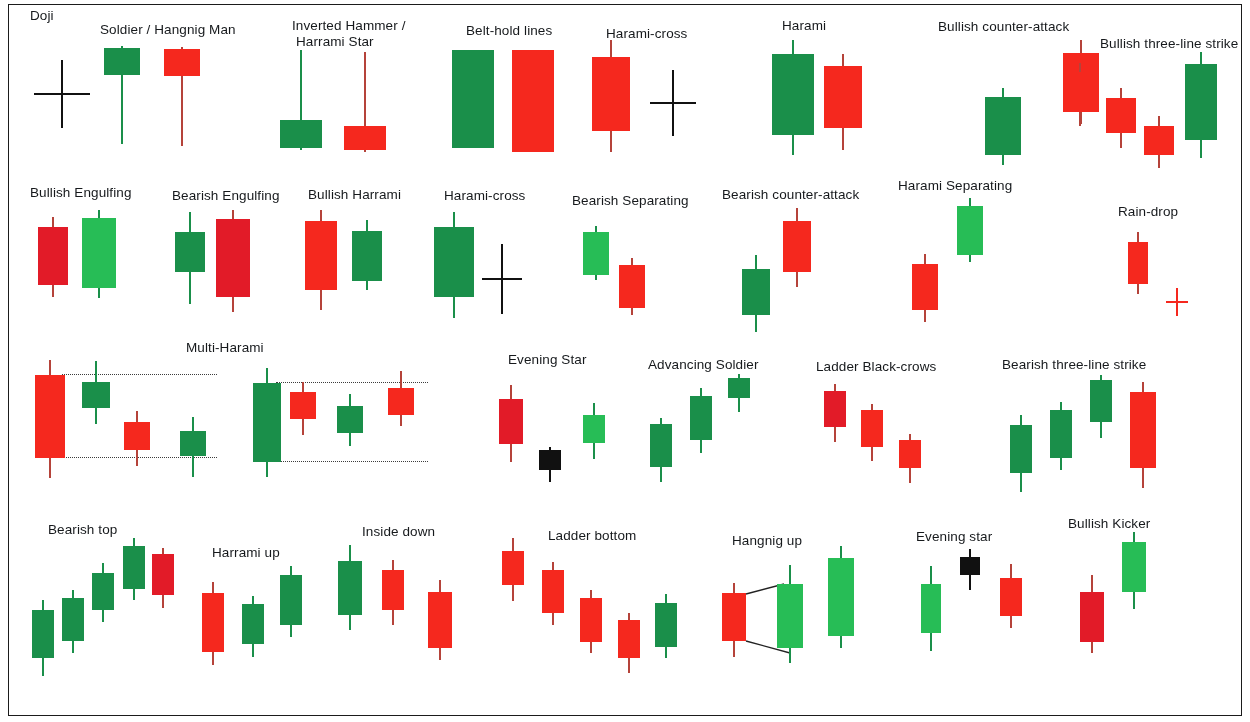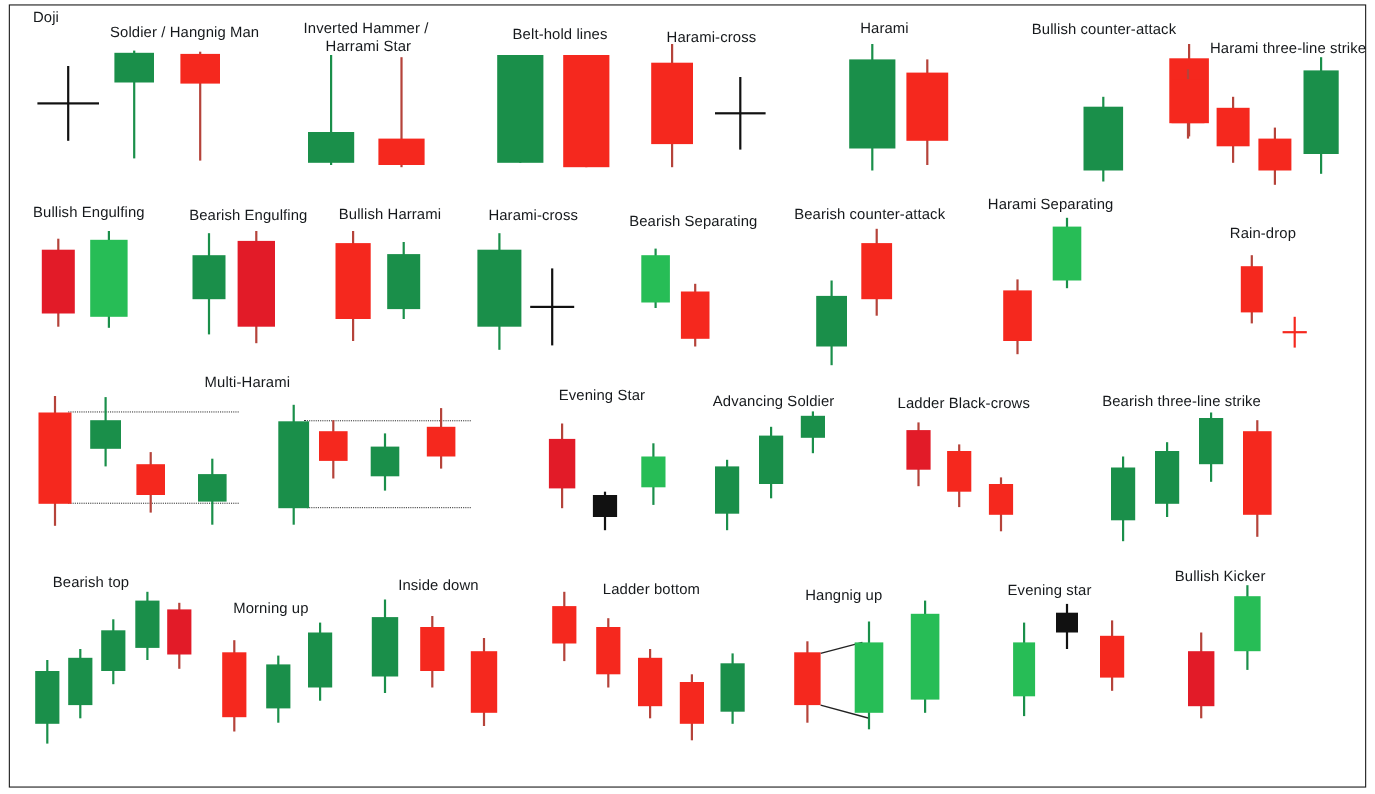--- a/index.html
+++ b/index.html
@@ -65,42 +65,42 @@
   .connector line{ stroke:#222; stroke-width:1.3; }
 </style>
 </head>
 <body>
 
 <div id="chart-frame">
   <div id="chart-border"></div>
   <div id="labels-layer">
       <div class="pattern-label" style="left: 30px; top: 8px;">Doji</div>
       <div class="pattern-label" style="left: 100px; top: 22px;">Soldier / Hangnig Man</div>
-      <div class="pattern-label" style="left: 276px; top: 18px;">Inverted Hammer /</div>
+      <div class="pattern-label" style="left: 292px; top: 18px;">Inverted Hammer /</div>
       <div class="pattern-label" style="left: 296px; top: 34px;">Harrami Star</div>
       <div class="pattern-label" style="left: 466px; top: 23px;">Belt-hold lines</div>
       <div class="pattern-label" style="left: 606px; top: 26px;">Harami-cross</div>
       <div class="pattern-label" style="left: 782px; top: 18px;">Harami</div>
       <div class="pattern-label" style="left: 938px; top: 19px;">Bullish counter-attack</div>
-      <div class="pattern-label" style="left: 1100px; top: 36px;">Harami three-line strike</div>
+      <div class="pattern-label" style="left: 1100px; top: 36px;">Bullish three-line strike</div>
       <div class="pattern-label" style="left: 30px; top: 185px;">Bullish Engulfing</div>
       <div class="pattern-label" style="left: 172px; top: 188px;">Bearish Engulfing</div>
       <div class="pattern-label" style="left: 308px; top: 187px;">Bullish Harrami</div>
       <div class="pattern-label" style="left: 444px; top: 188px;">Harami-cross</div>
       <div class="pattern-label" style="left: 572px; top: 193px;">Bearish Separating</div>
       <div class="pattern-label" style="left: 722px; top: 187px;">Bearish counter-attack</div>
       <div class="pattern-label" style="left: 898px; top: 178px;">Harami Separating</div>
       <div class="pattern-label" style="left: 1118px; top: 204px;">Rain-drop</div>
       <div class="pattern-label" style="left: 186px; top: 340px;">Multi-Harami</div>
       <div class="pattern-label" style="left: 508px; top: 352px;">Evening Star</div>
       <div class="pattern-label" style="left: 648px; top: 357px;">Advancing Soldier</div>
       <div class="pattern-label" style="left: 816px; top: 359px;">Ladder Black-crows</div>
       <div class="pattern-label" style="left: 1002px; top: 357px;">Bearish three-line strike</div>
       <div class="pattern-label" style="left: 48px; top: 522px;">Bearish top</div>
-      <div class="pattern-label" style="left: 212px; top: 545px;">Morning up</div>
+      <div class="pattern-label" style="left: 212px; top: 545px;">Harrami up</div>
       <div class="pattern-label" style="left: 362px; top: 524px;">Inside down</div>
       <div class="pattern-label" style="left: 548px; top: 528px;">Ladder bottom</div>
       <div class="pattern-label" style="left: 732px; top: 533px;">Hangnig up</div>
       <div class="pattern-label" style="left: 916px; top: 529px;">Evening star</div>
       <div class="pattern-label" style="left: 1068px; top: 516px;">Bullish Kicker</div>
     </div>
   <div id="guides-layer">
       <div class="guide" style="left: 62px; top: 374px; width: 155px; border-top-color: rgb(60, 60, 60);"></div>
       <div class="guide" style="left: 62px; top: 457px; width: 155px; border-top-color: rgb(60, 60, 60);"></div>
       <div class="guide" style="left: 276px; top: 382px; width: 152px; border-top-color: rgb(60, 60, 60);"></div>

